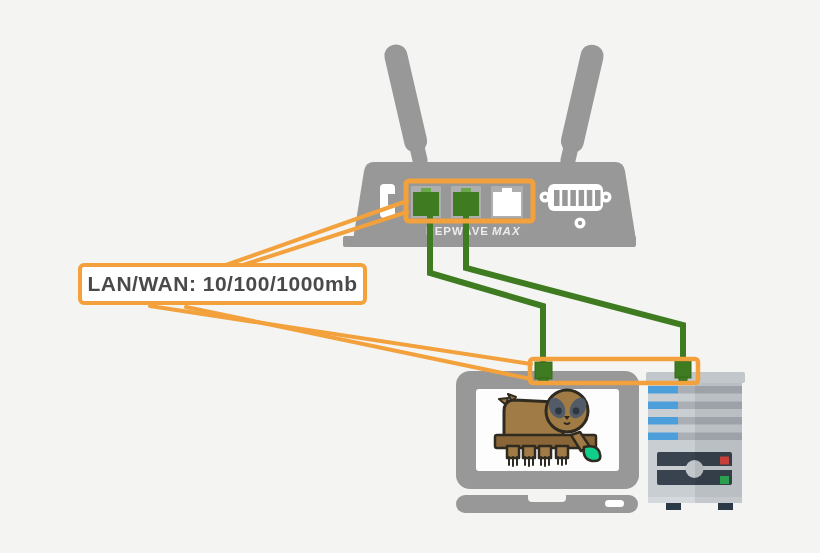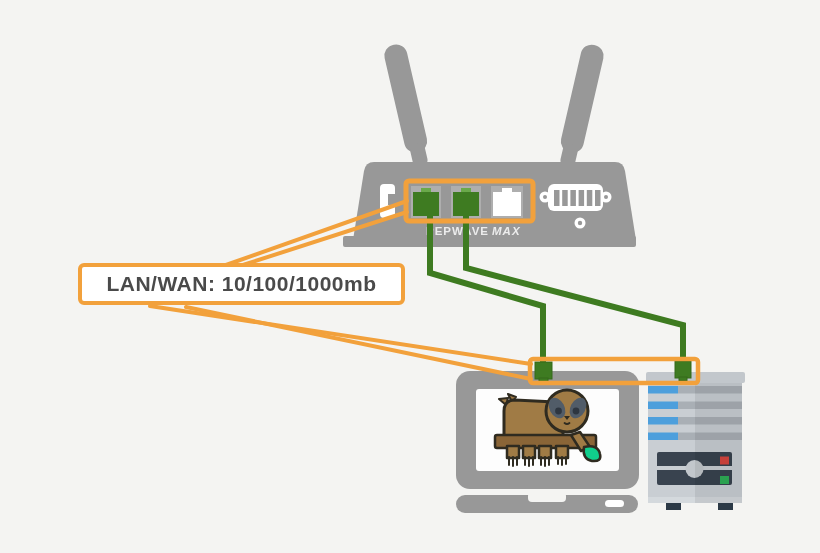--- a/index.html
+++ b/index.html
@@ -10,21 +10,21 @@
   .stage{
     position:relative;
     width:820px;height:553px;
     background:var(--bg,#f4f4f2);
     overflow:hidden;
   }
   .stage svg{position:absolute;left:0;top:0;}
   .callout-box{
     position:absolute;
     left:78px;top:263px;
-    width:327px;height:42px;
+    width:289px;height:42px;
     box-sizing:border-box;
     background:#ffffff;
     border:4px solid var(--accent-orange,#f2a13c);
     border-radius:6px;
     display:flex;align-items:center;justify-content:center;
     font-size:21px;font-weight:bold;
     letter-spacing:0.5px;
     color:var(--text-dark,#4a4a4a);
     white-space:nowrap;
   }

